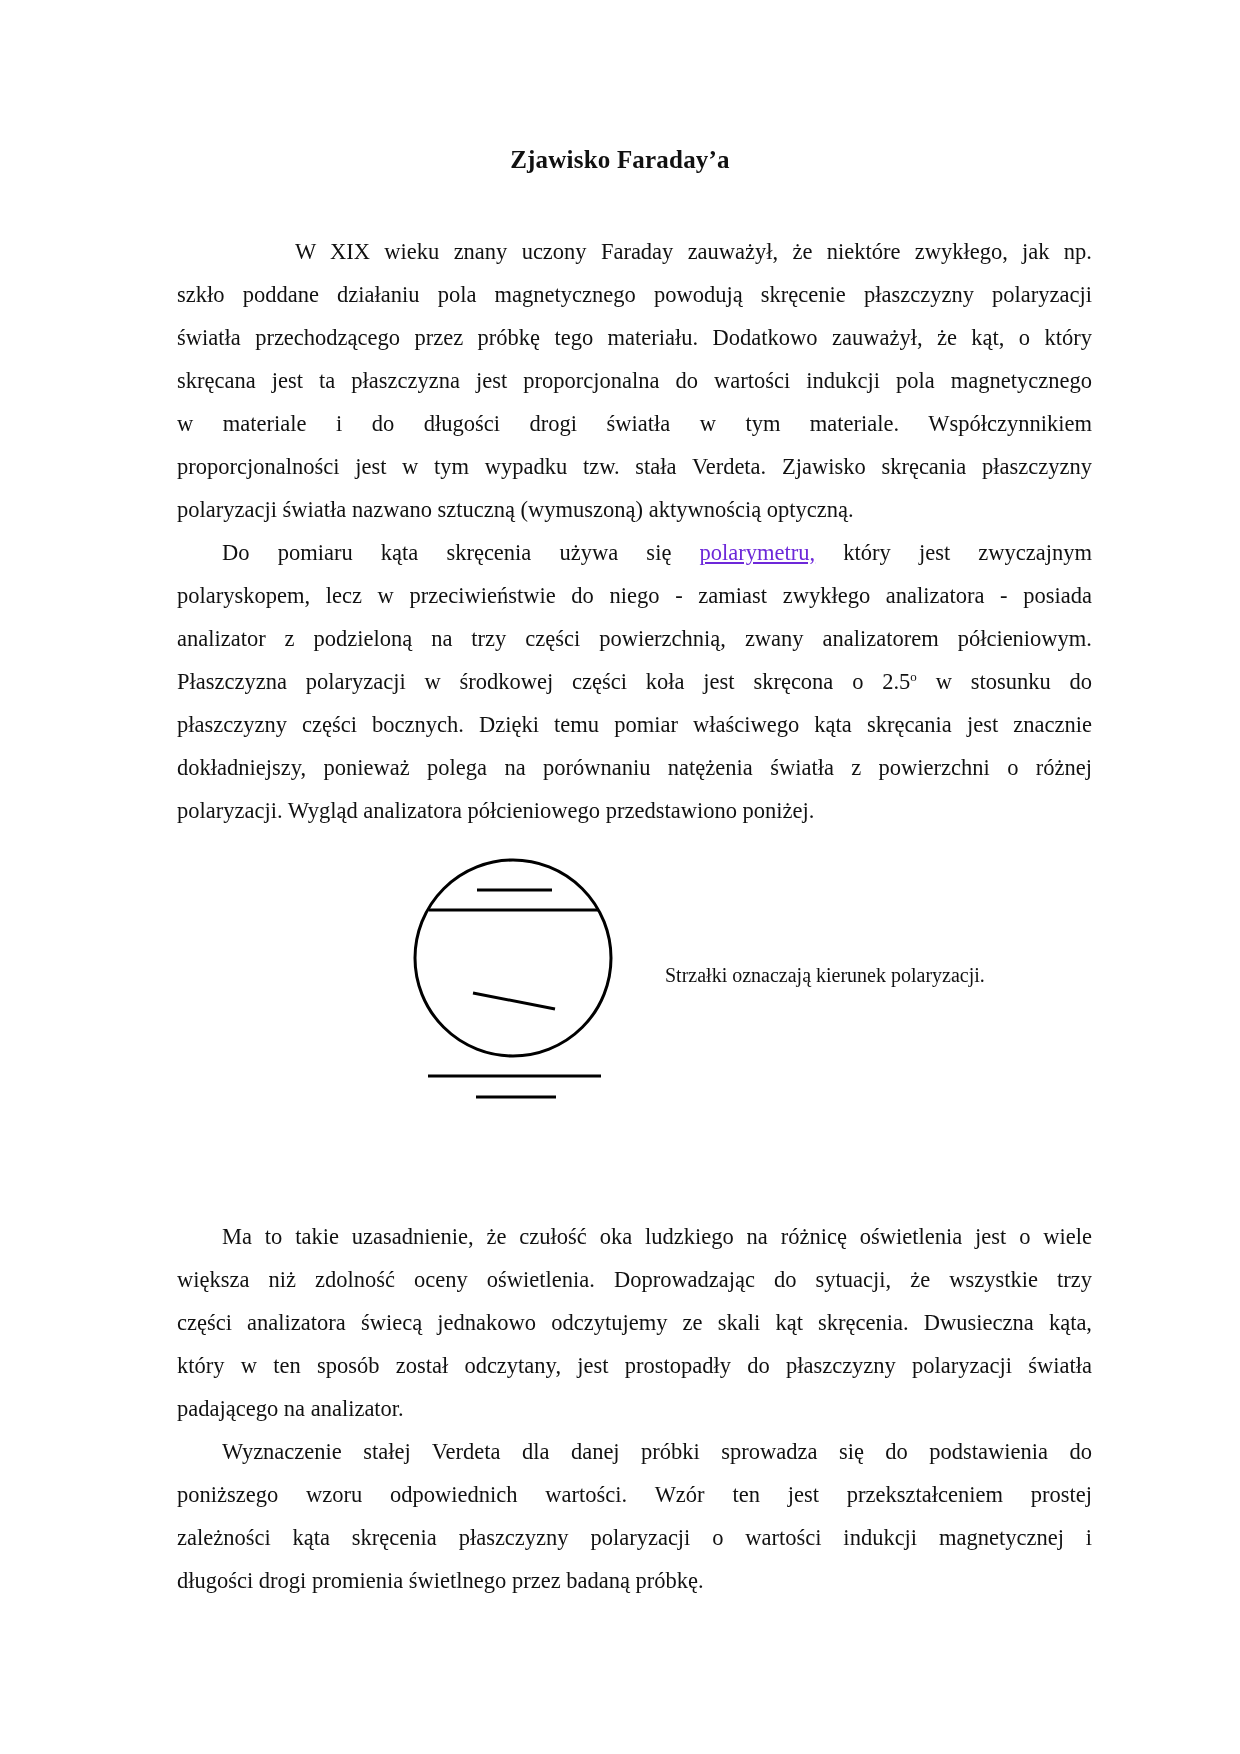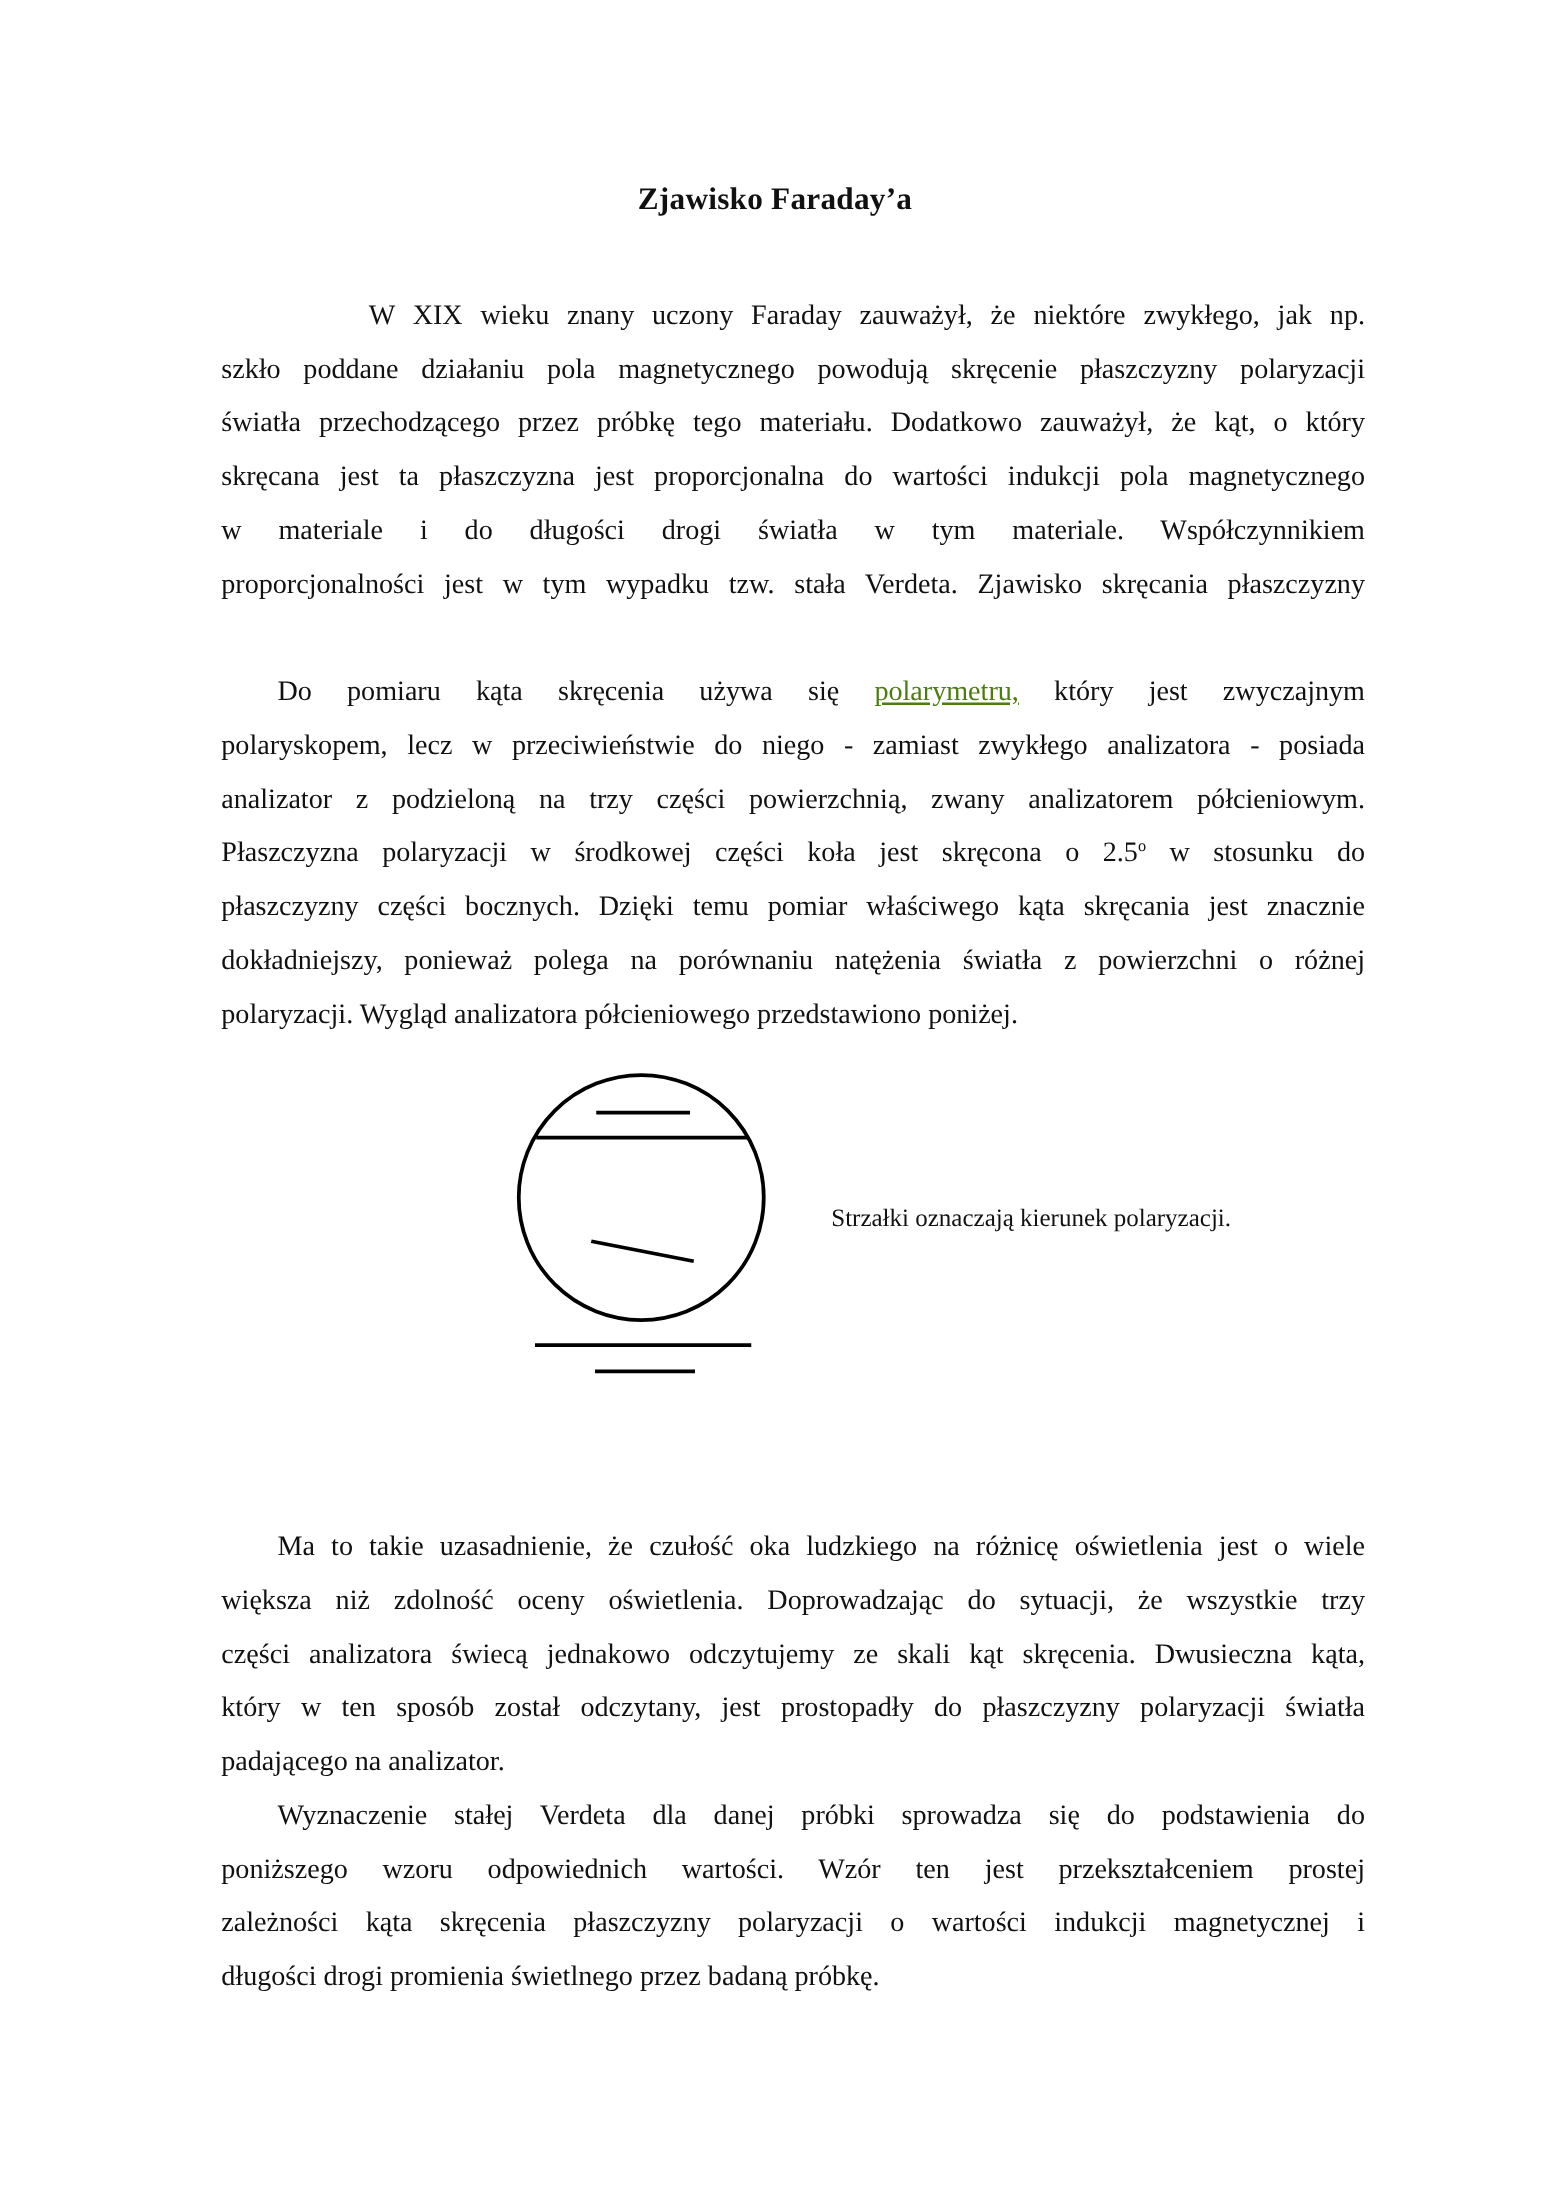--- a/index.html
+++ b/index.html
@@ -6,37 +6,38 @@
   body { width:1240px; height:1754px; position:relative; overflow:hidden;
          font-family:"Liberation Serif", "DejaVu Serif", serif; color:#111; }
   .title { position:absolute; top:146px; left:0; width:1240px; text-align:center;
            font-weight:bold; font-size:25px; letter-spacing:0.2px; }
   .para { position:absolute; left:177px; width:915px; font-size:22.5px;
           line-height:43px; text-align:justify; margin:0; }
   .para .line { display:block; text-align:justify; text-align-last:justify; white-space:nowrap; height:43px; }
   .para .line.last { text-align-last:left; }
   .para .line.first1 { padding-left:118px; }
   .para .line.indent { padding-left:45px; }
-  .link { text-decoration:underline; color:#4d7c0f; }
+  .link { text-decoration:underline; color:#6d28d9; }
   sup { font-size:13px; line-height:0; vertical-align:super; }
   .diagram { position:absolute; left:400px; top:840px; width:240px; height:270px; }
   .caption { position:absolute; left:665px; top:964px; font-size:20px; }
 </style>
 </head>
 <body>
 
 <div class="title">Zjawisko Faraday’a</div>
 
 <div class="para" style="top:230px;">
   <span class="line first1">W XIX wieku znany uczony Faraday zauważył, że niektóre zwykłego, jak np.</span>
   <span class="line">szkło poddane działaniu pola magnetycznego powodują skręcenie płaszczyzny polaryzacji</span>
   <span class="line">światła przechodzącego przez próbkę tego materiału. Dodatkowo zauważył, że kąt, o który</span>
   <span class="line">skręcana jest ta płaszczyzna jest proporcjonalna do wartości indukcji pola magnetycznego</span>
   <span class="line">w materiale i do długości drogi światła w tym materiale. Współczynnikiem</span>
   <span class="line">proporcjonalności jest w tym wypadku tzw. stała Verdeta. Zjawisko skręcania płaszczyzny</span>
+  <span class="line last">polaryzacji światła nazwano sztuczną (wymuszoną) aktywnością optyczną.</span>
 </div>
 
 <div class="para" style="top:531px;">
   <span class="line indent"><span>Do pomiaru kąta skręcenia używa się </span><span class="link">polarymetru,</span><span> który jest zwyczajnym</span></span>
   <span class="line">polaryskopem, lecz w przeciwieństwie do niego - zamiast zwykłego analizatora - posiada</span>
   <span class="line">analizator z podzieloną na trzy części powierzchnią, zwany analizatorem półcieniowym.</span>
   <span class="line"><span>Płaszczyzna polaryzacji w środkowej części koła jest skręcona o 2.5</span><sup>o</sup><span> w stosunku do</span></span>
   <span class="line">płaszczyzny części bocznych. Dzięki temu pomiar właściwego kąta skręcania jest znacznie</span>
   <span class="line">dokładniejszy, ponieważ polega na porównaniu natężenia światła z powierzchni o różnej</span>
   <span class="line last">polaryzacji. Wygląd analizatora półcieniowego przedstawiono poniżej.</span>

